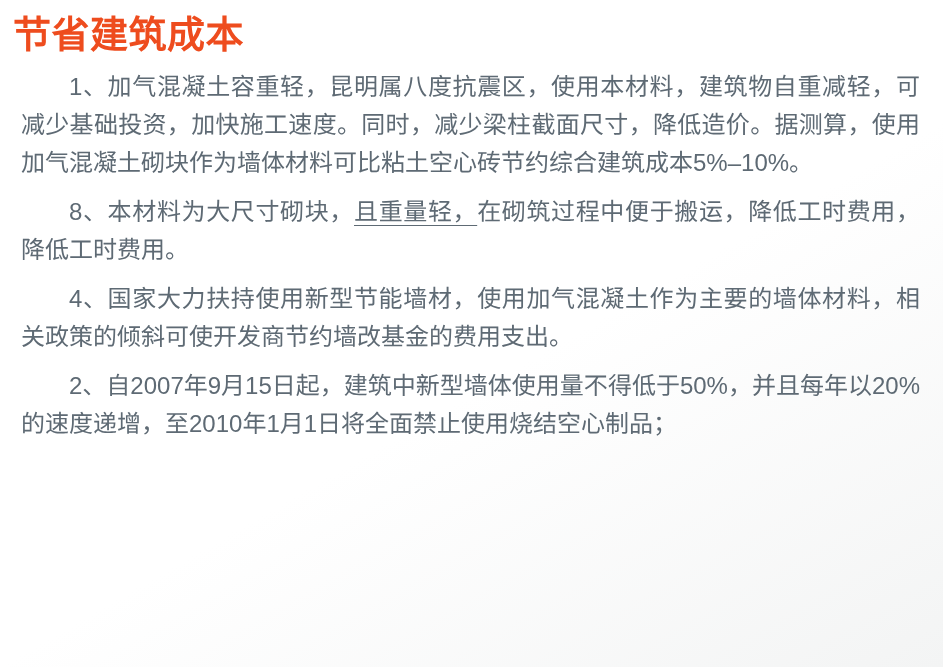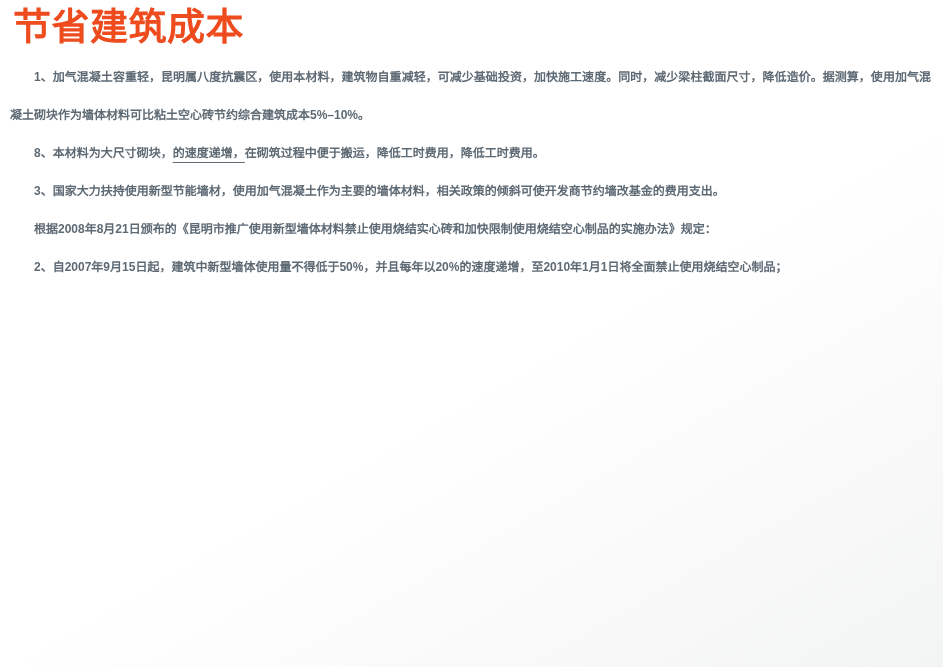--- a/index.html
+++ b/index.html
@@ -10,56 +10,55 @@
     width: 943px;
     height: 667px;
     overflow: hidden;
     background: linear-gradient(150deg, #ffffff 55%, #f3f4f4 100%);
     font-family: "Liberation Sans", "DejaVu Sans", sans-serif;
   }
   .doc {
     box-sizing: border-box;
     width: 943px;
     height: 667px;
-    padding: 5px 12px 0 10px;
+    padding: 13px 12px 0 10px;
   }
   .doc-heading {
     margin: 0 0 9px 3px;
     font-size: 38px;
     line-height: 44px;
     font-weight: 700;
     letter-spacing: 0.5px;
     color: var(--heading, #ee4c1e);
   }
   .para {
-    margin: 0;
-    font-size: 12px;
+    margin: 11px;
+    font-size: 24px;
     line-height: 38px;
     text-align: justify;
     text-indent: 2em;
     color: var(--body, #5e6a74);
-    font-weight: 700;
+    font-weight: 400;
   }
   .underlined {
     text-decoration: underline;
     text-decoration-thickness: 1px;
     text-underline-offset: 5px;
   }
 </style>
 </head>
 <body>
 
 <main class="doc">
   <h1 class="doc-heading">节省建筑成本</h1>
 
   <p class="para">1、加气混凝土容重轻，昆明属八度抗震区，使用本材料，建筑物自重减轻，可减少基础投资，加快施工速度。同时，减少梁柱截面尺寸，降低造价。据测算，使用加气混凝土砌块作为墙体材料可比粘土空心砖节约综合建筑成本5%–10%。</p>
 
 
-  <p class="para"><span>8、本材料为大尺寸砌块，</span><span class="underlined">的速度递增，</span><span>在砌筑过程中便于搬运，降低工时费用，降低工时费用。</span></p>
+  <p class="para"><span>8、本材料为大尺寸砌块，</span><span class="underlined">且重量轻，</span><span>在砌筑过程中便于搬运，降低工时费用，降低工时费用。</span></p>
 
-  <p class="para">3、国家大力扶持使用新型节能墙材，使用加气混凝土作为主要的墙体材料，相关政策的倾斜可使开发商节约墙改基金的费用支出。</p>
+  <p class="para">4、国家大力扶持使用新型节能墙材，使用加气混凝土作为主要的墙体材料，相关政策的倾斜可使开发商节约墙改基金的费用支出。</p>
 
-  <p class="para">根据2008年8月21日颁布的《昆明市推广使用新型墙体材料禁止使用烧结实心砖和加快限制使用烧结空心制品的实施办法》规定：</p>
 
 
   <p class="para">2、自2007年9月15日起，建筑中新型墙体使用量不得低于50%，并且每年以20%的速度递增，至2010年1月1日将全面禁止使用烧结空心制品；</p>
 
 </main>
 
 </body></html>

